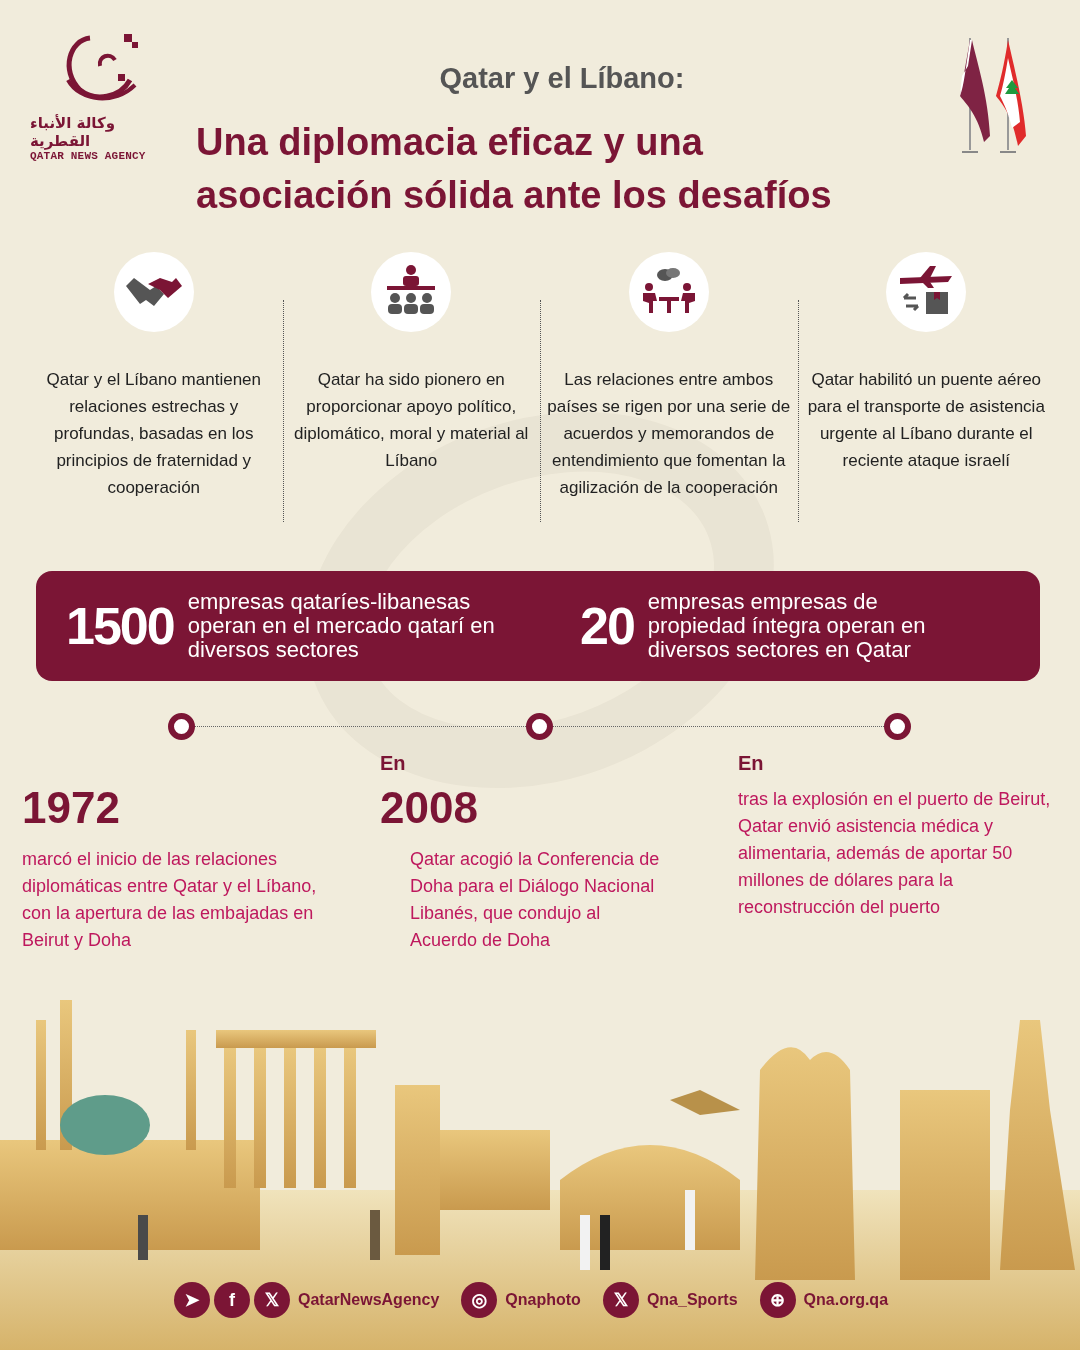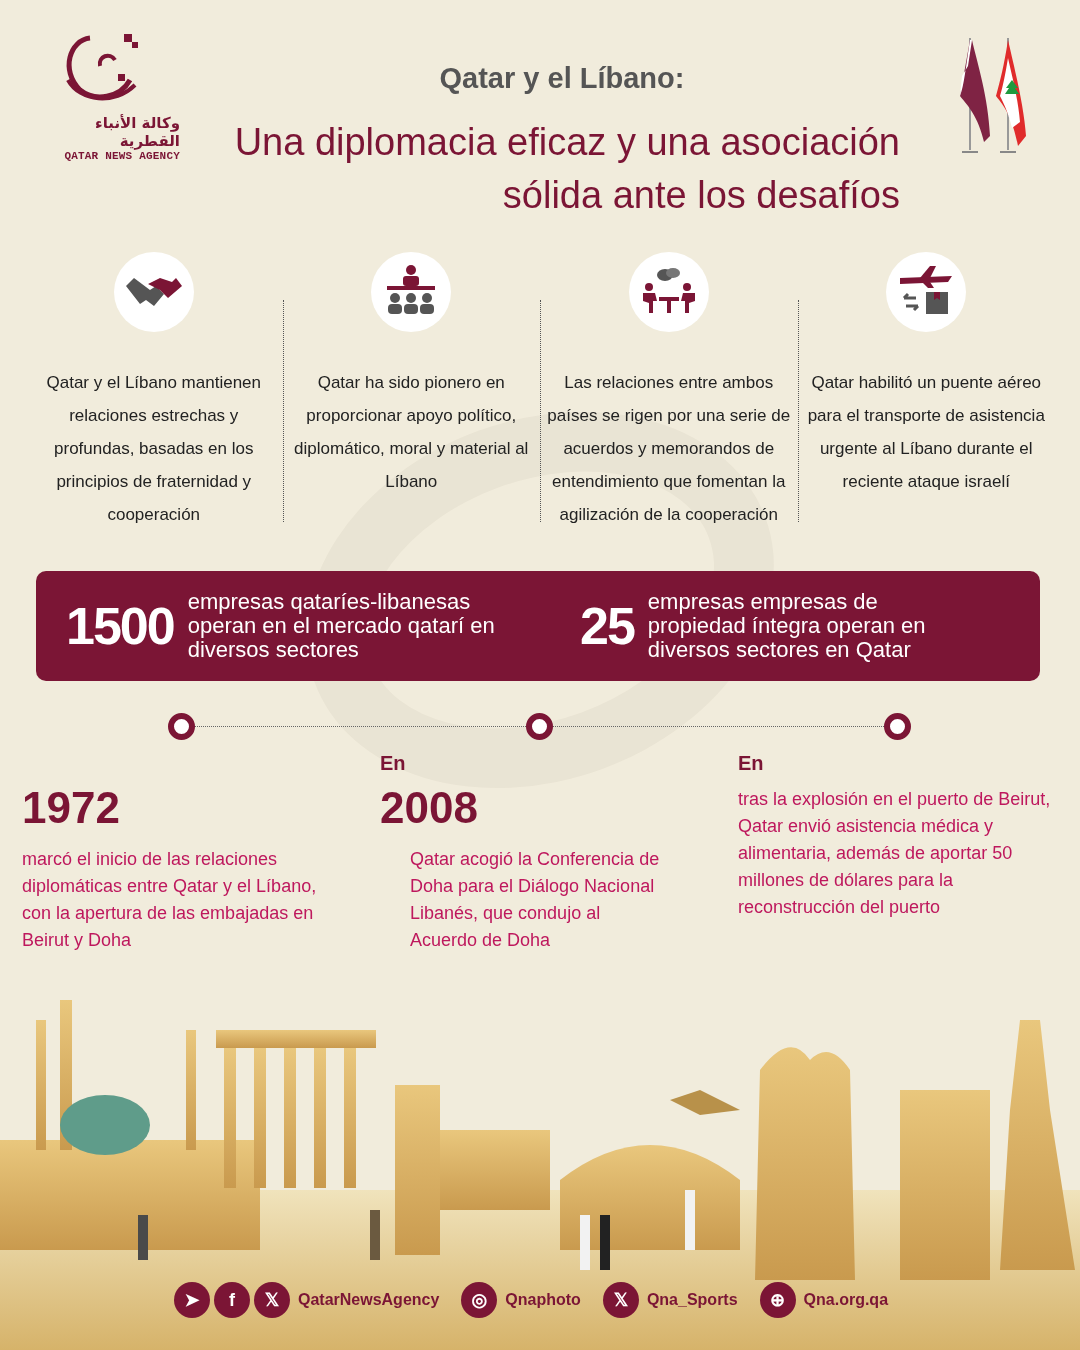--- a/index.html
+++ b/index.html
@@ -10,54 +10,54 @@
     background: #f1ecdc;
     font-family: "DejaVu Sans", sans-serif;
     color: #2a2a2a;
   }
   .watermark {
     position: absolute; left: 300px; top: 420px; width: 480px; height: 360px;
     border: 60px solid rgba(120,100,80,0.06); border-radius: 50%;
     transform: rotate(-20deg);
   }
   
-  .logo { position: absolute; left: 30px; top: 30px; width: 150px; text-align: right; }
+  .logo { position: absolute; left: 30px; top: 30px; width: 150px; text-align: left; }
   .logo svg { display: block; margin: 0 auto; }
   .logo .ar { font-size: 15px; color: #7b1535; font-weight: bold; margin-top: 4px; }
   .logo .en { font-family: Liberation Mono, monospace; font-size: 11px; font-weight: bold; color: #7b1535; letter-spacing: 0.2px; }
   .subtitle {
     position: absolute; left: 0; right: 0; top: 62px; text-align: center;
     font-family: "Liberation Sans", sans-serif; font-weight: bold; font-size: 29px; color: #555; padding-left: 44px;
   }
   .title {
-    position: absolute; left: 196px; right: 180px; top: 116px; text-align: right;
-    font-family: "Liberation Sans", sans-serif; font-weight: normal; font-size: 38px; line-height: 53px; color: #7b1535;
+    position: absolute; left: 196px; right: 180px; top: 116px; text-align: left;
+    font-family: "Liberation Sans", sans-serif; font-weight: bold; font-size: 38px; line-height: 53px; color: #7b1535;
   }
   .flags { position: absolute; right: 42px; top: 36px; width: 80px; height: 120px; }
 
   
   .facts { position: absolute; left: 25px; right: 25px; top: 250px; height: 280px; display: flex; }
   .fact { flex: 1; position: relative; text-align: center; }
   .fact + .fact::before {
     content: ""; position: absolute; left: 0; top: 50px; height: 222px;
     border-left: 1.5px dotted #555;
   }
   .icon-circle {
     width: 80px; height: 80px; border-radius: 50%; background: #fff;
     margin: 2px auto 0; display: flex; align-items: center; justify-content: center;
   }
   .fact-text {
-    margin-top: 34px; font-size: 17px; line-height: 33px; color: #222; padding: 0 6px;
+    margin-top: 34px; font-size: 17px; line-height: 27px; color: #222; padding: 0 6px;
     font-family: "Liberation Sans", sans-serif;
   }
 
   
   .banner {
     position: absolute; left: 36px; top: 571px; width: 1004px; height: 110px;
-    background: #7b1535; border-radius: 10px; display: flex; align-items: center; color: #fff;
+    background: #7b1535; border-radius: 16px; display: flex; align-items: center; color: #fff;
     font-family: "Liberation Sans", sans-serif;
   }
   .stat { display: flex; align-items: center; width: 50%; }
   .stat .num { font-size: 52px; font-weight: bold; letter-spacing: -2px; margin: 0 14px 0 30px; }
   .stat .desc { font-size: 22px; line-height: 24px; }
   .stat.second .num { margin-left: 42px; }
 
   
   .timeline-line { position: absolute; left: 194px; right: 190px; top: 726px; border-top: 1.5px dotted #666; }
   .tl-dot {
@@ -170,21 +170,21 @@
     <div class="fact-text">Qatar habilitó un puente aéreo para el transporte de asistencia urgente al Líbano durante el reciente ataque israelí</div>
   </div>
 </div>
 
 <div class="banner">
   <div class="stat">
     <div class="num">1500</div>
     <div class="desc" style="width:330px">empresas qataríes-libanesas operan en el mercado qatarí en diversos sectores</div>
   </div>
   <div class="stat second">
-    <div class="num">25</div>
+    <div class="num">20</div>
     <div class="desc" style="width:330px">empresas empresas de propiedad íntegra operan en diversos sectores en Qatar</div>
   </div>
 </div>
 
 <div class="timeline-line"></div>
 <div class="tl-dot" style="left:168px"></div>
 <div class="tl-dot" style="left:526px"></div>
 <div class="tl-dot" style="left:884px"></div>
 
 <div class="tl-col" style="left:22px">

